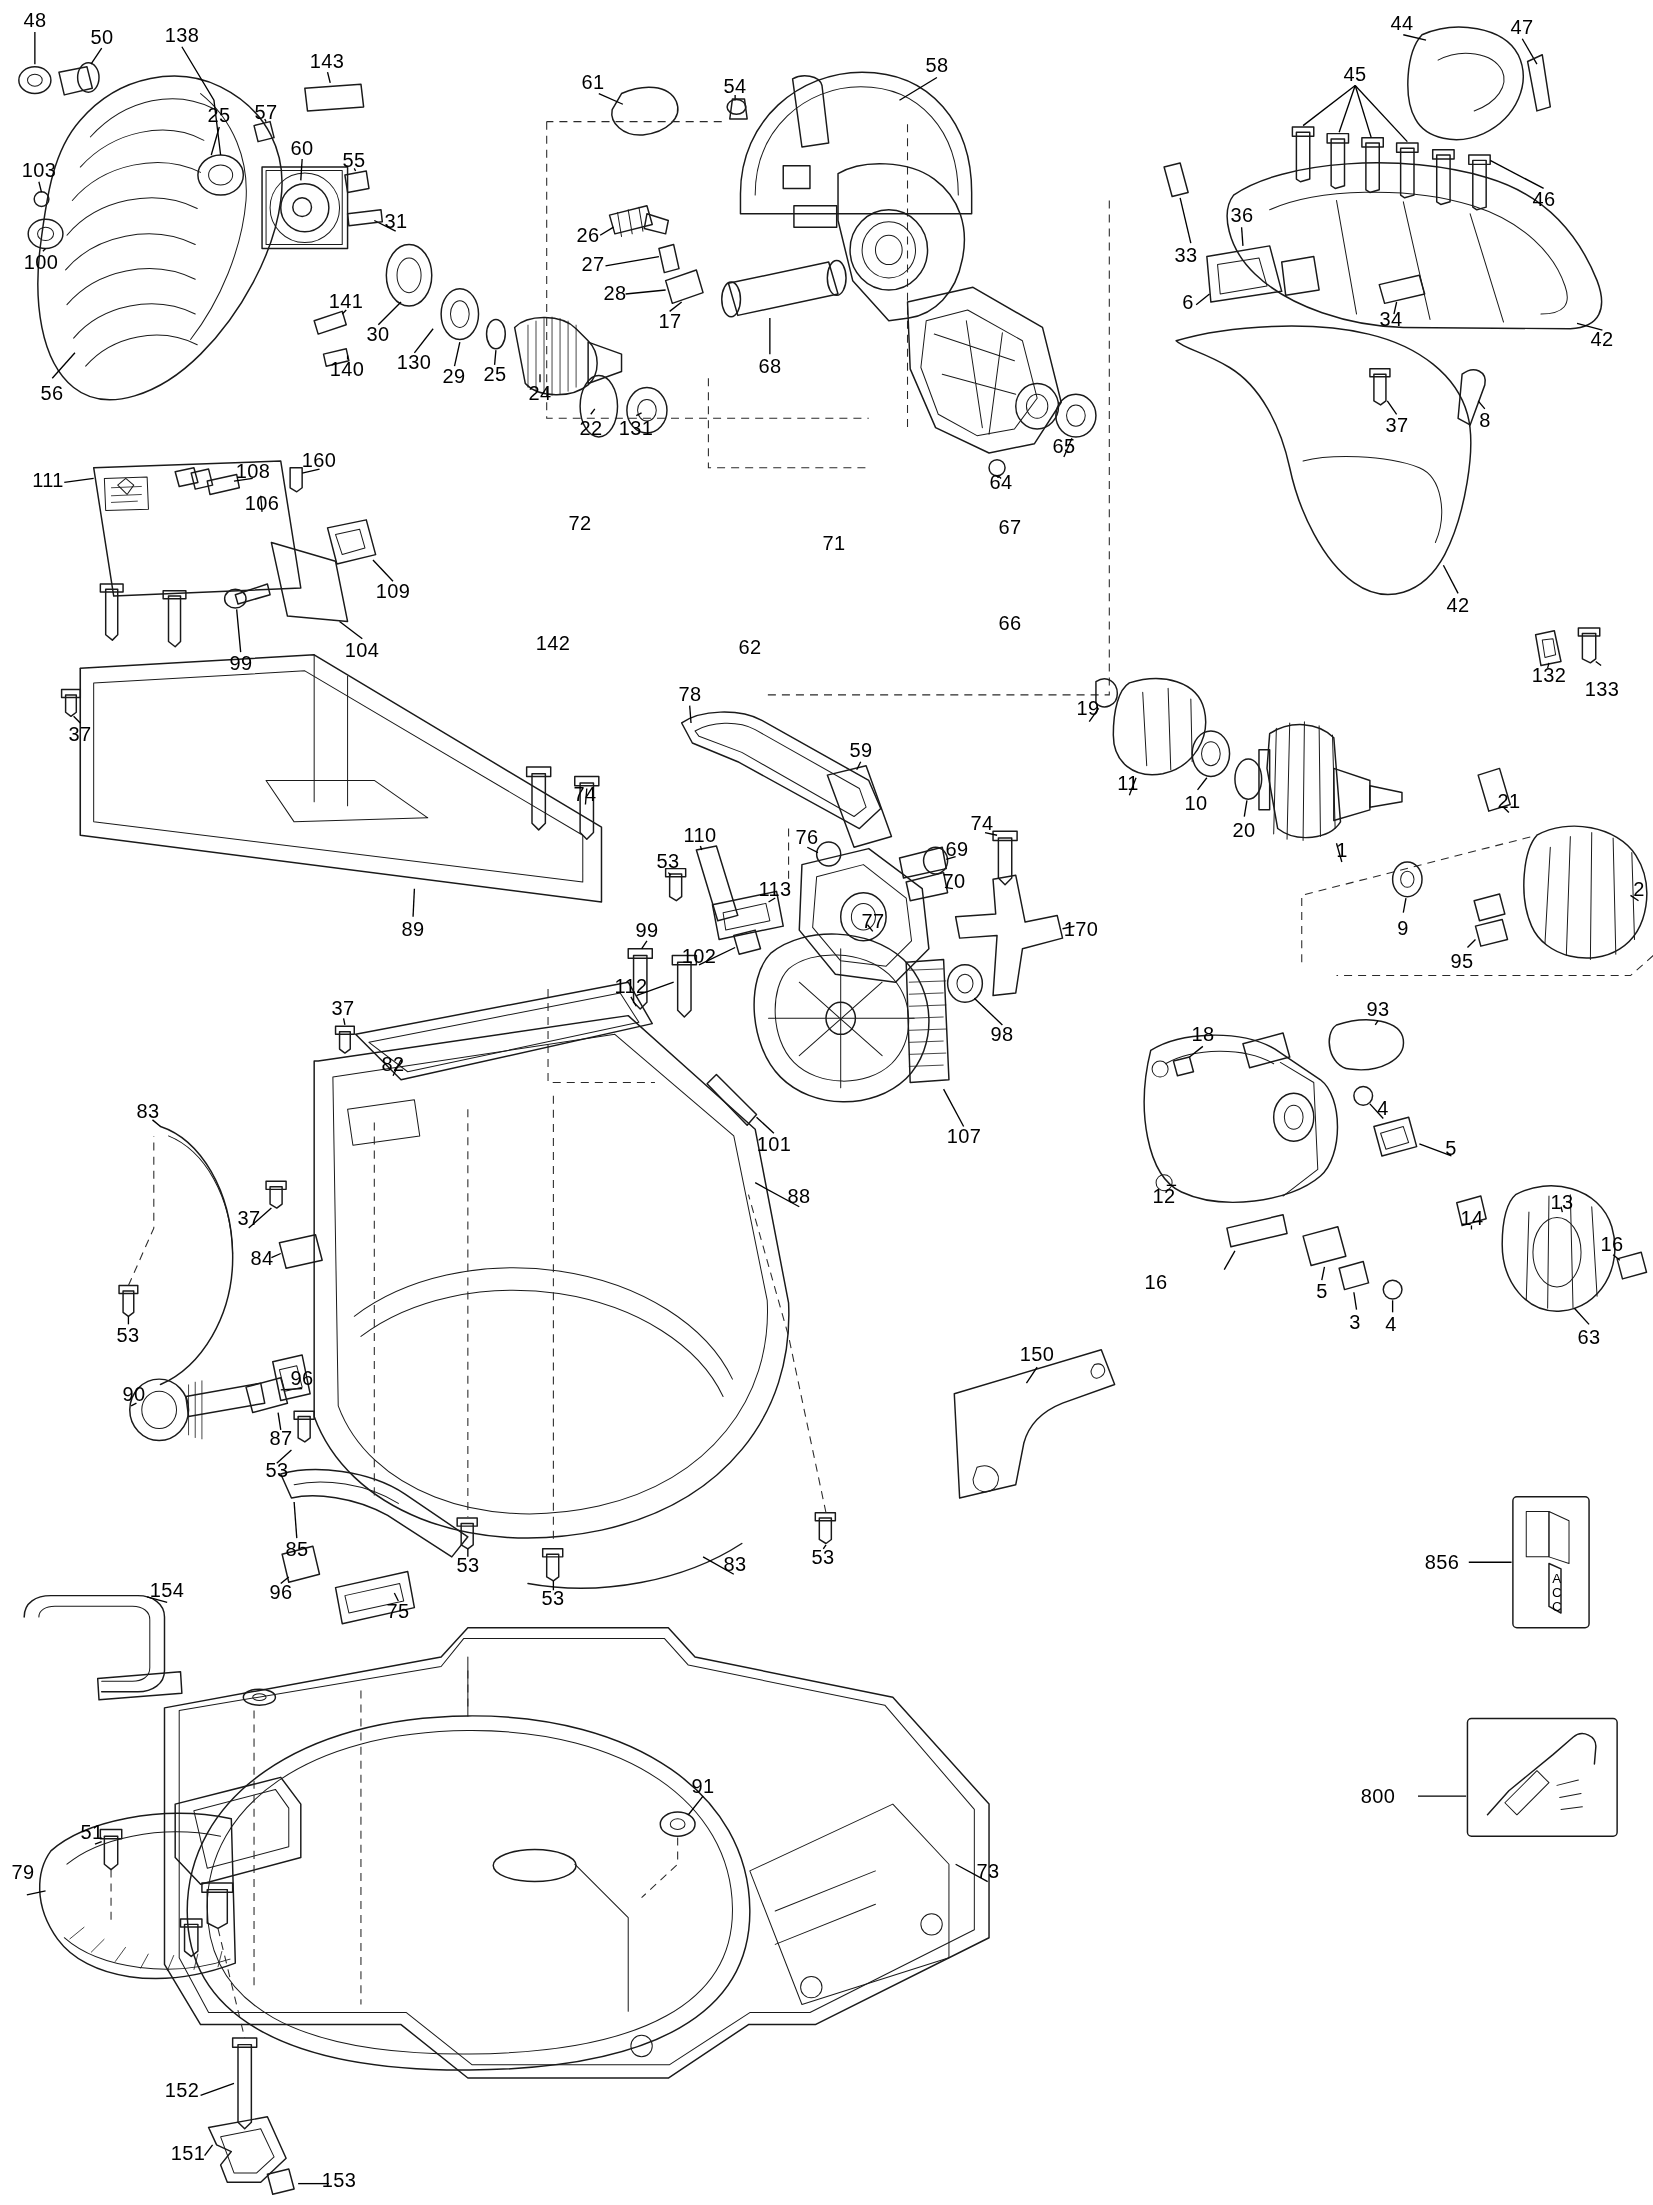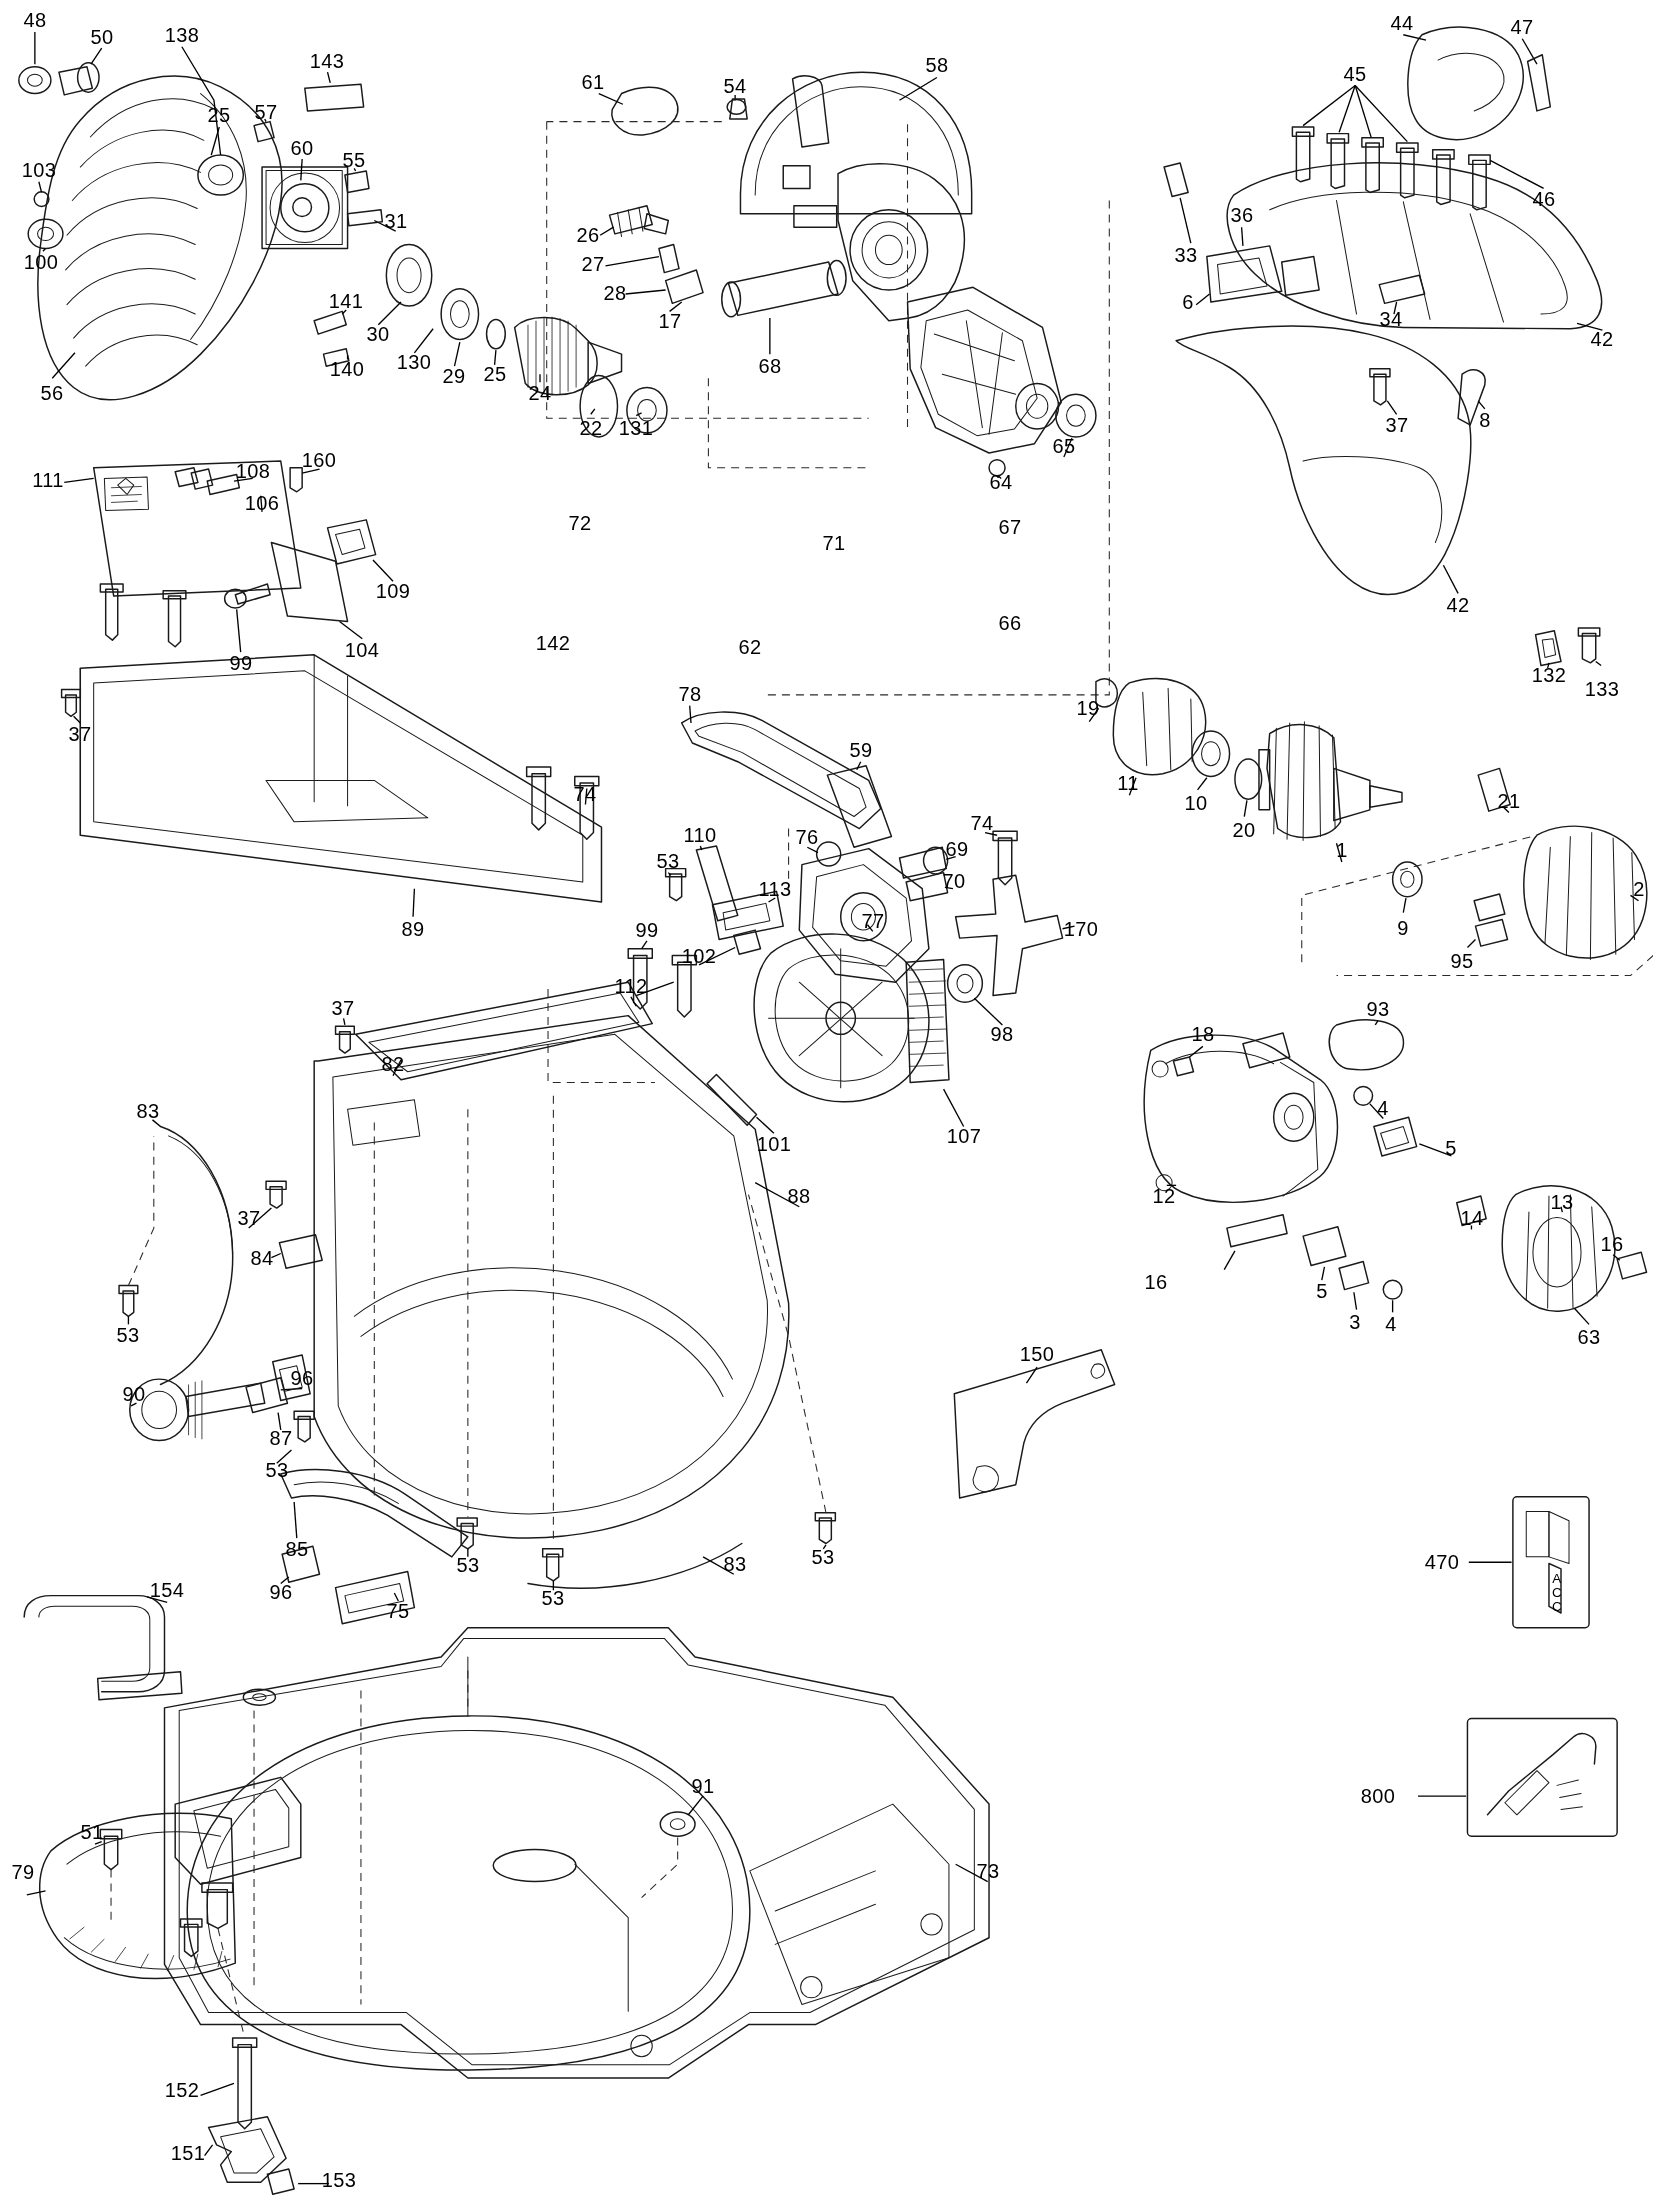--- a/index.html
+++ b/index.html
@@ -720,21 +720,21 @@
     <span class="callout" style="left:823px;top:1557px">53</span>
     <span class="callout" style="left:1037px;top:1354px">150</span>
     <span class="callout" style="left:167px;top:1590px">154</span>
     <span class="callout" style="left:703px;top:1786px">91</span>
     <span class="callout" style="left:92px;top:1832px">51</span>
     <span class="callout" style="left:23px;top:1872px">79</span>
     <span class="callout" style="left:988px;top:1871px">73</span>
     <span class="callout" style="left:182px;top:2090px">152</span>
     <span class="callout" style="left:188px;top:2153px">151</span>
     <span class="callout" style="left:339px;top:2180px">153</span>
-    <span class="callout" style="left:1442px;top:1562px">470</span>
+    <span class="callout" style="left:1442px;top:1562px">856</span>
     <span class="callout" style="left:1378px;top:1796px">800</span>
     <span class="callout" style="left:1164px;top:1196px">12</span>
     <span class="callout" style="left:1203px;top:1034px">18</span>
     <span class="callout" style="left:1378px;top:1009px">93</span>
     <span class="callout" style="left:1383px;top:1108px">4</span>
     <span class="callout" style="left:1451px;top:1148px">5</span>
     <span class="callout" style="left:1156px;top:1282px">16</span>
     <span class="callout" style="left:1322px;top:1291px">5</span>
     <span class="callout" style="left:1355px;top:1322px">3</span>
     <span class="callout" style="left:1391px;top:1324px">4</span>

